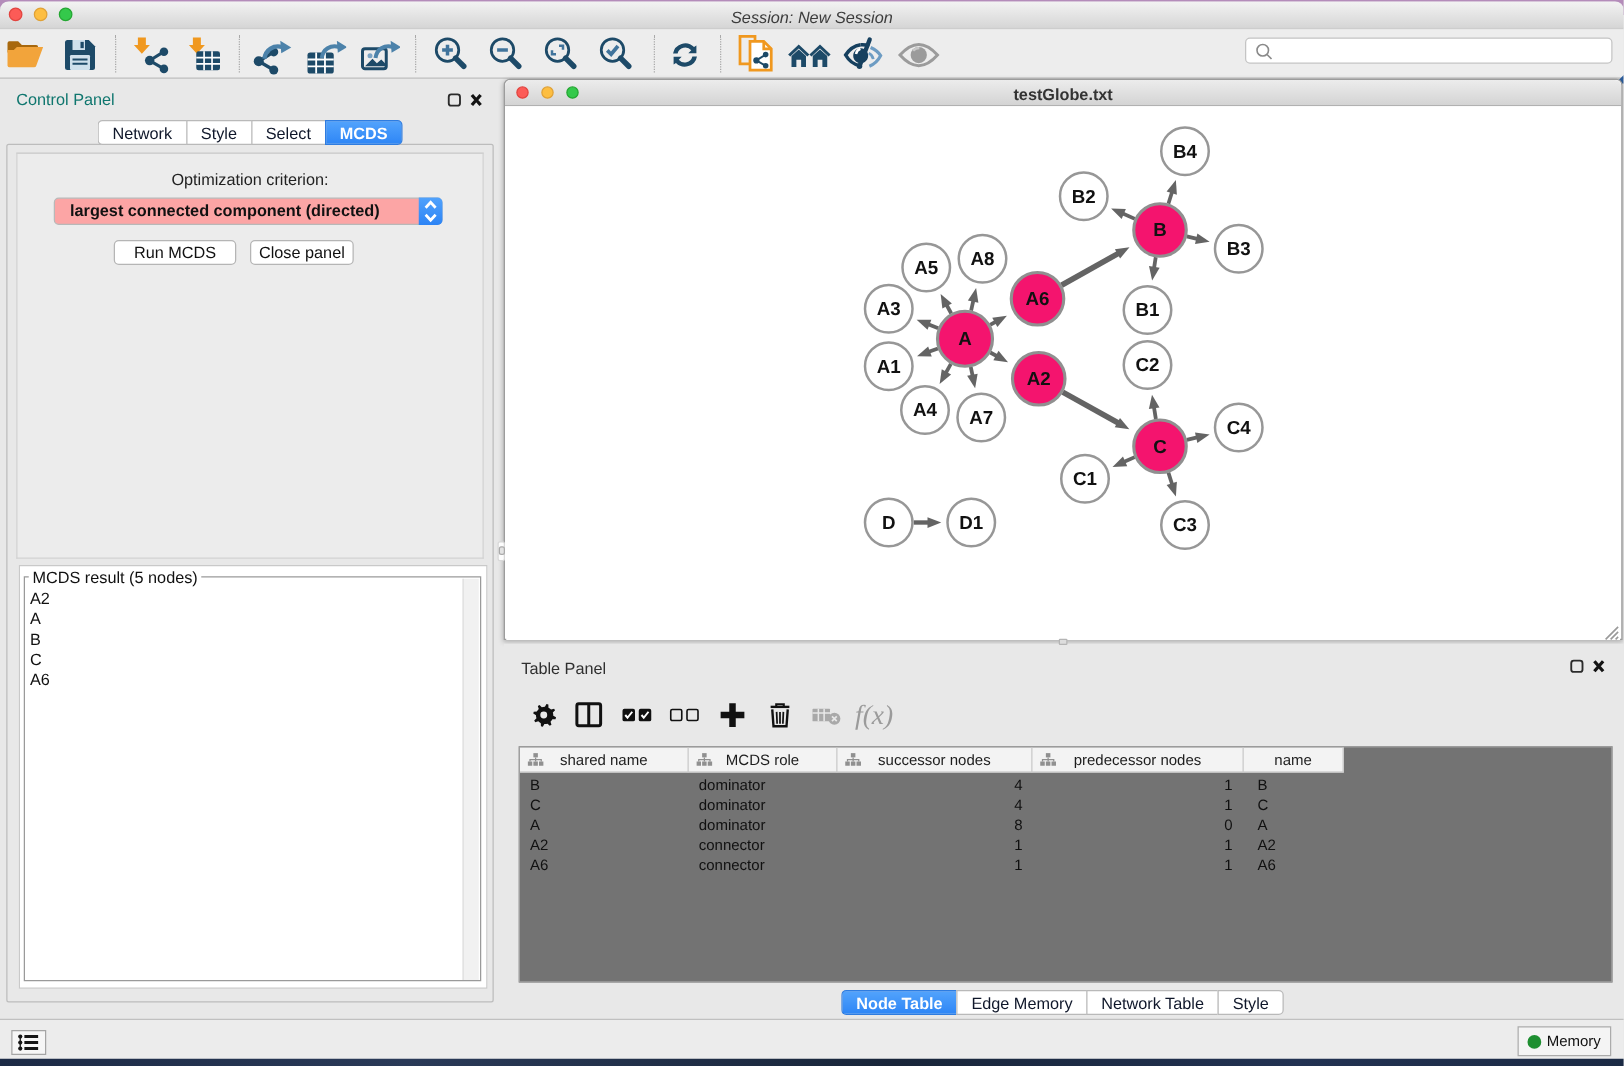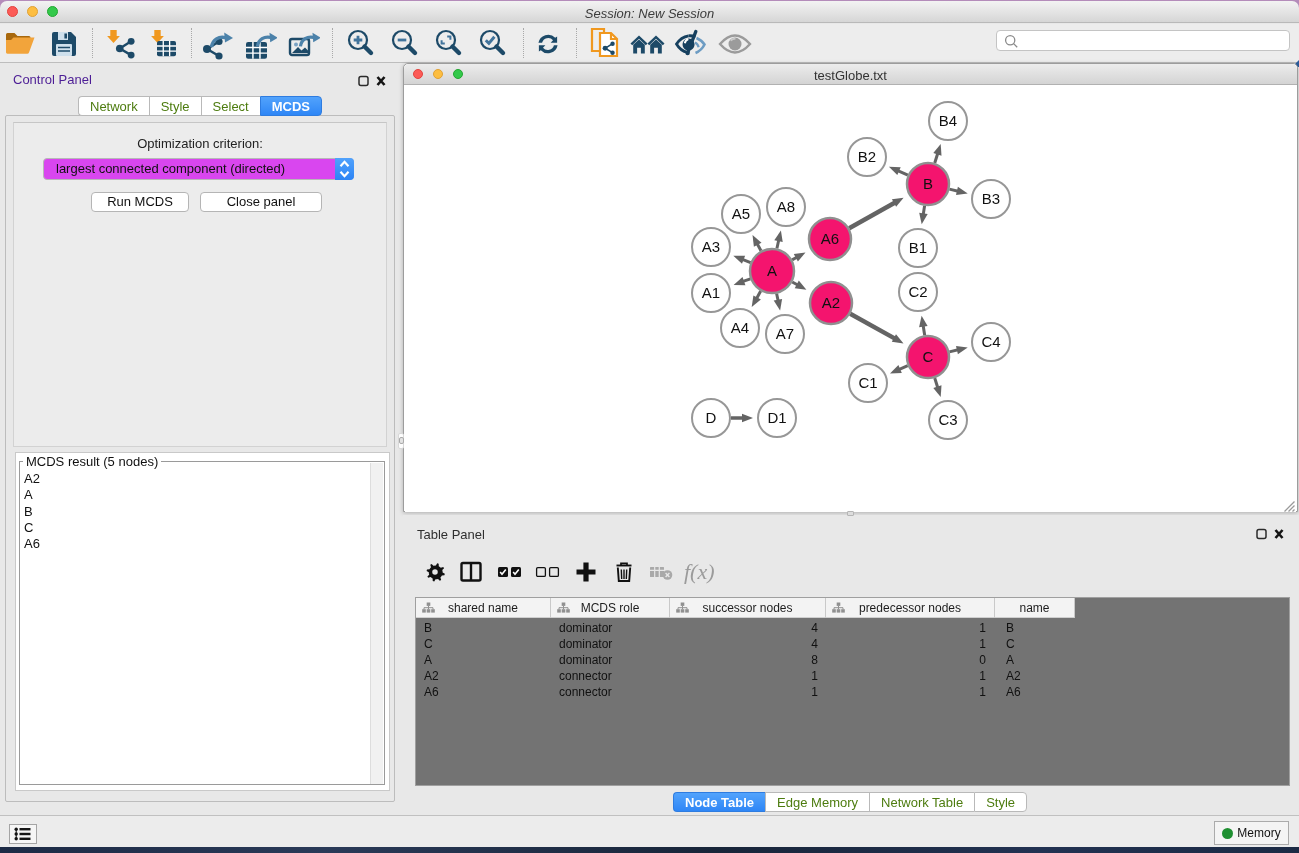--- a/index.html
+++ b/index.html
@@ -15,47 +15,47 @@
 #tl-y { left:27px; background:#fdbe41; border:1px solid #e0a135; }
 #tl-g { left:47px; background:#34c94b; border:1px solid #24a732; }
 #wintitle { left:0; top:5px; width:1299px; text-align:center; font-size:13px; color:#3c3c3c; }
 
 #toolbar { left:0; top:24px; width:1299px; height:39px; background:#ededed; border-bottom:1px solid #bdbdbd; }
 .tbsep { top:4px; width:1px; height:30px; border-left:1px dotted #a9a9a9; }
 #searchbox { left:996px; top:6px; width:294px; height:21px; background:#fff; border:1px solid #c4c4c4; border-radius:4px; }
 
 
 #cp { left:0; top:64px; width:399px; height:751px; background:#e8e8e8; }
-#cp-title { left:13px; top:8px; font-size:13px; color:#4c1d95; }
+#cp-title { left:13px; top:8px; font-size:13px; color:#0f766e; }
 #cp-btns { right:12px; top:9px; }
 #cp-box { left:5px; top:51px; width:390px; height:687px; border:1px solid #bcbcbc; border-radius:2px; }
 #cp-inner { left:13px; top:58px; width:374px; height:325px; border:1px solid #d2d2d2; border-top:1px solid #c6c6c6; background:#ececec; }
 
 .tabrow { display:flex; }
 #cp-tabs { left:78px; top:32px; height:20px; }
-.tab { height:20px; line-height:19px; padding:0 11px; background:#fff; border:1px solid #b9b9b9; border-right:none; font-size:13px; color:#4d7c0f; text-align:center; }
+.tab { height:20px; line-height:19px; padding:0 11px; background:#fff; border:1px solid #b9b9b9; border-right:none; font-size:13px; color:#0f172a; text-align:center; }
 .tab:first-child { border-radius:4px 0 0 4px; }
 .tab:last-child { border-radius:0 4px 4px 0; border-right:1px solid #b9b9b9; }
 .tab.sel { background:linear-gradient(#52a3fc,#2e86f6); color:#fff; border-color:#2e7ce0;font-weight:bold; }
 
 #opt-label { left:14px; top:72px; width:372px; text-align:center; font-size:13px; color:#222; }
-#dropdown { left:43px; top:94px; width:311px; height:22px; background:#d946ef; border:1px solid #b8b8b8; border-radius:4px; font-size:13px; color:#111; line-height:20px; padding-left:12px; }
+#dropdown { left:43px; top:94px; width:311px; height:22px; background:#fca5a5; border:1px solid #b8b8b8; border-radius:4px; font-size:13px; color:#111; line-height:20px; padding-left:12px;font-weight:bold; }
 #dd-step { right:-1px; top:-1px; width:19px; height:22px; background:linear-gradient(#51a2fc,#2c84f5); border-radius:0 4px 4px 0; }
 .btn { height:20px; background:#fff; border:1px solid #b5b5b5; border-radius:4px; font-size:13px; color:#111; text-align:center; line-height:18px; }
 #btn-run { left:91px; top:128px; width:98px; }
-#btn-close { left:200px; top:128px; width:122px; }
+#btn-close { left:200px; top:128px; width:83px; }
 
 #mcds-outer { left:15px; top:388px; width:375px; height:339px; background:#fff; border:1px solid #c9c9c9;text-decoration:underline; }
 #mcds-fs { left:3px; top:8px; width:366px; height:324px; border:1px solid #9a9a9a; }
 #mcds-label { left:3px; top:-8px; background:#fff; padding:0 3px; font-size:13px; color:#111; z-index:3; }
 #mcds-list { left:1px; top:1px; width:346px; height:321px; background:#fff; font-size:13px; color:#111; line-height:16.3px; padding:8px 0 0 3px; }
 #mcds-scroll { right:1px; top:1px; width:13px; height:321px; background:#f1f1f1; border-left:1px solid #ddd; }
 
 
-#nw { left:403px; top:63px; width:895px; height:449px; background:#fff; border:1px solid #9c9c9c; border-radius:5px 5px 0 0; box-shadow:0 1px 4px rgba(0,0,0,.25); }
+#nw { left:403px; top:63px; width:895px; height:449px; background:#fff; border:1px solid #9c9c9c; border-radius:5px 5px 0 0; box-shadow:0 1px 4px rgba(0,0,0,.25);font-weight:bold; }
 #nw-tb { left:0; top:0; width:893px; height:21px; background:linear-gradient(#ececec,#d4d4d4); border-bottom:1px solid #b1b1b1; border-radius:5px 5px 0 0; }
 .tl2 { width:10px; height:10px; border-radius:50%; top:5px; }
 #nw-title { left:0; top:4px; width:893px; text-align:center; font-size:13px; color:#333; }
 #nw-canvas { left:1px; top:22px; width:891px; height:426px; background:#fff; }
 
 
 #tp { left:403px; top:515px; width:896px; height:300px; background:#e8e8e8; }
 #tp-title { left:14px; top:12px; font-size:13px; color:#2f2f2f; }
 #tp-btns { right:14px; top:11px; }
 #tp-toolbar { left:14px; top:40px; width:868px; height:36px; }

